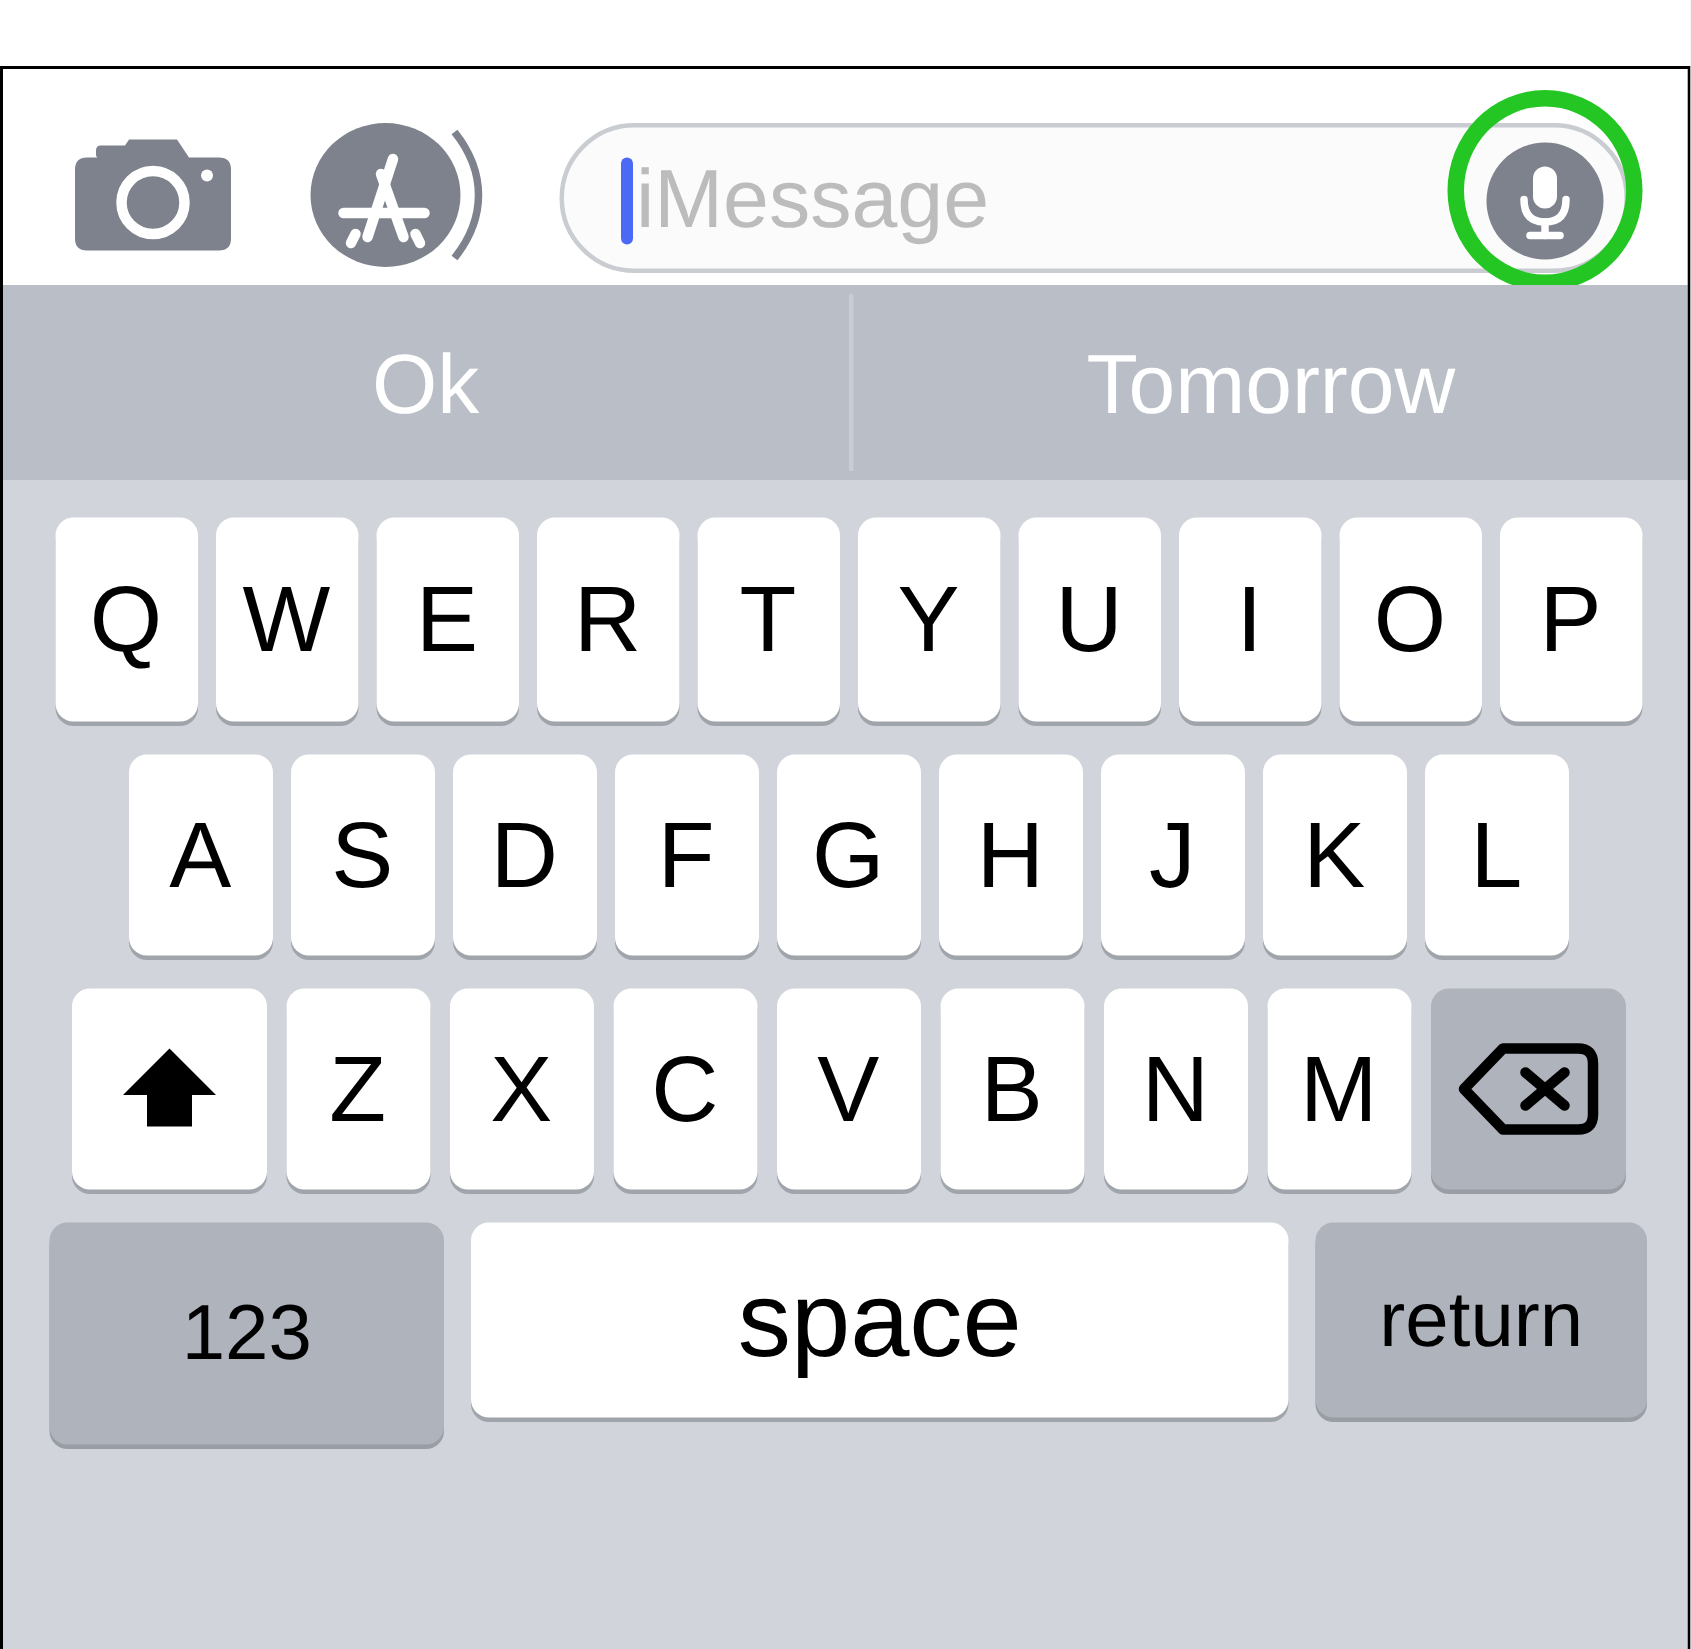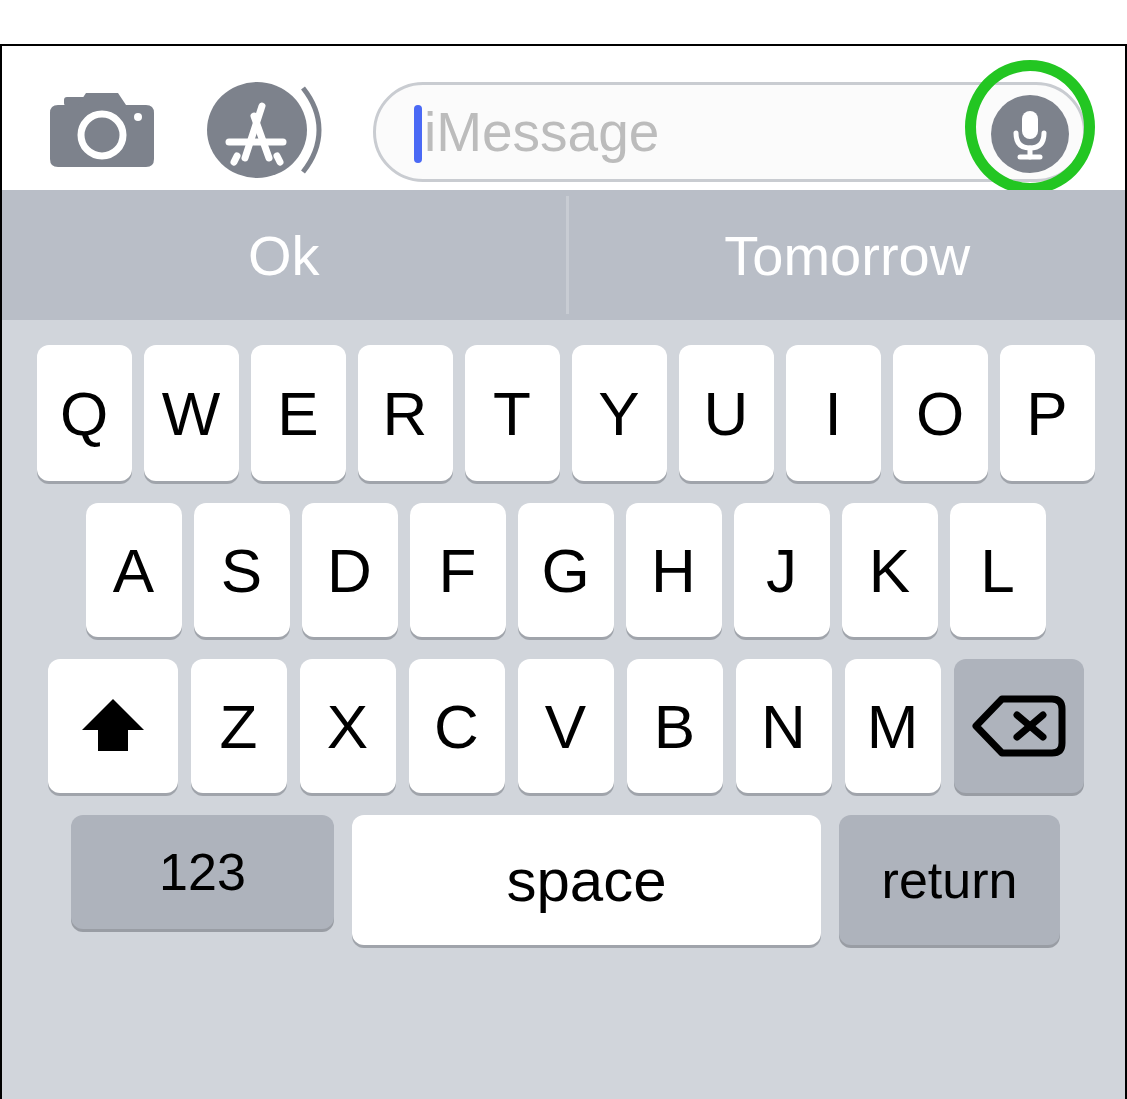--- a/index.html
+++ b/index.html
@@ -144,22 +144,22 @@
   .key.letter { width: 95px; height: 136px; }
   #row-2 .key.letter { width: 96px; height: 134px; }
   #row-3 .key.letter { width: 96px; height: 134px; }
 
   .key.modifier {
     background: #aeb3bc;
     box-shadow: 0 3px 0 rgba(134,138,146,0.75);
   }
   #shift-key { width: 130px; height: 134px; background: #ffffff; }
   #delete-key { width: 130px; height: 134px; }
-  #numeric-key { width: 263px; height: 114px; font-size: 52px; }
-  #space-key { width: 469px; height: 130px; font-size: 60px; }
+  #numeric-key { width: 263px; height: 148px; font-size: 52px; }
+  #space-key { width: 545px; height: 130px; font-size: 71px; }
   #return-key { width: 221px; height: 130px; font-size: 52px; }
   svg { display: block; overflow: visible; }
 </style>
 </head>
 <body>
 
 <div id="screen">
 
   <div id="top-bar">
 

